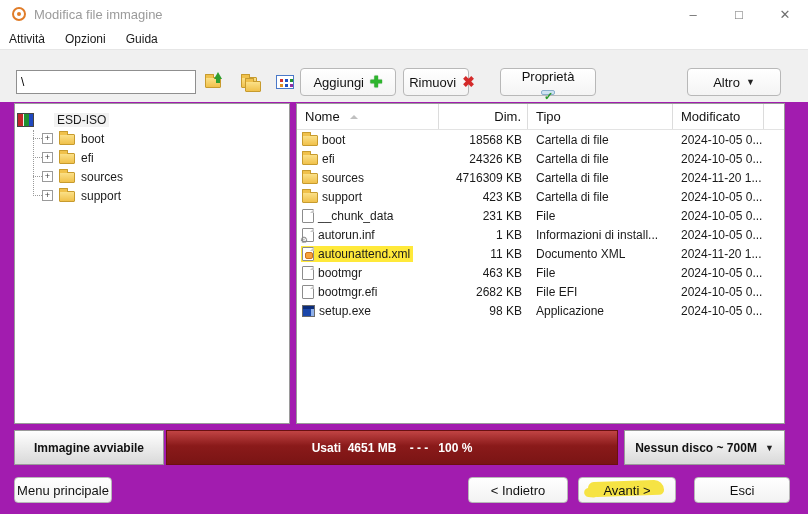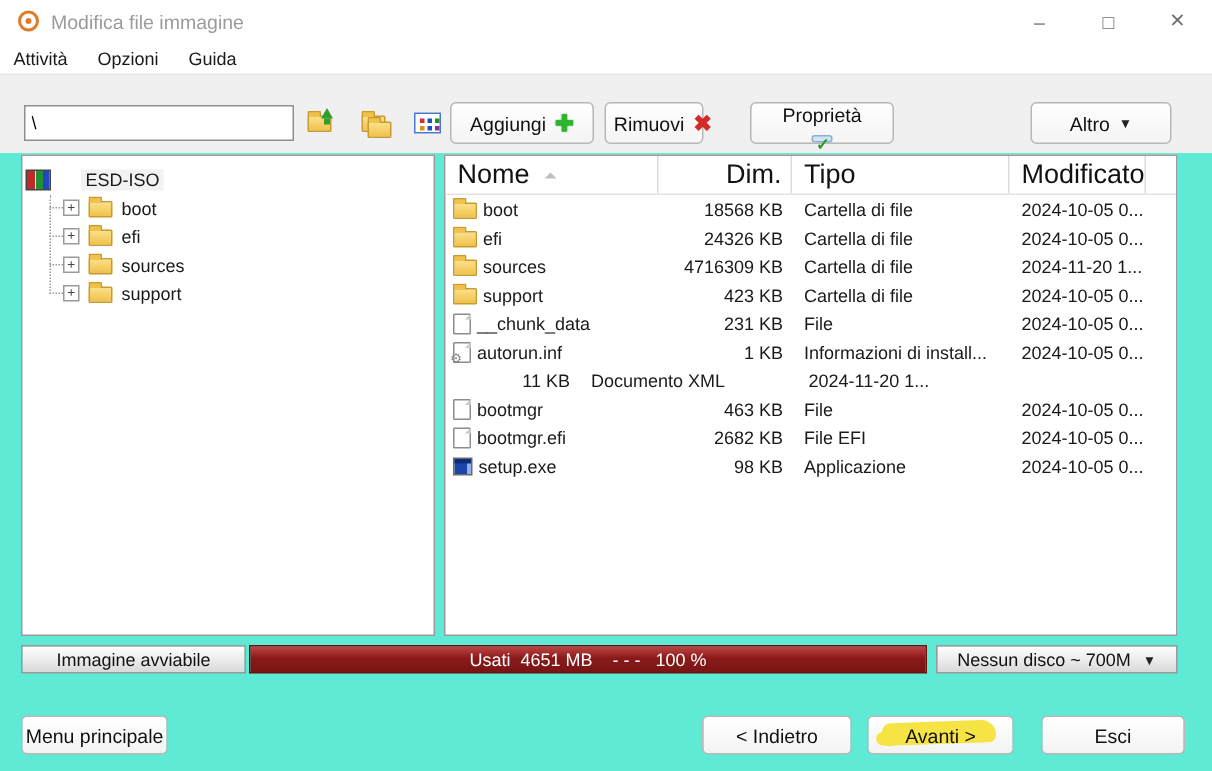--- a/index.html
+++ b/index.html
@@ -1,18 +1,18 @@
 <!DOCTYPE html>
 <html><head>
 <meta charset="utf-8">
 <style>
   * { margin:0; padding:0; box-sizing:border-box; }
   html,body { width:808px; height:514px; }
   body { font-family:"Liberation Sans","DejaVu Sans",sans-serif; font-size:12px; color:#1a1a1a; background:#f0f0f0; }
-  #win { position:relative; width:808px; height:514px; background:#5eead4; overflow:hidden; }
+  #win { position:relative; width:808px; height:514px; background:#a21caf; overflow:hidden; }
 
   
   .titlebar { position:absolute; top:0; left:0; width:808px; height:28px; background:#ffffff; display:flex; align-items:center; }
   .app-ico { width:14px; height:14px; border:2px solid #e07c28; border-radius:50%; margin:0 8px 0 12px; position:relative; }
   .app-ico::after { content:""; position:absolute; left:3px; top:3px; width:4px; height:4px; border-radius:50%; background:#e07c28; }
   .title-text { color:#9b9b9b; font-size:13px; }
   .win-controls { position:absolute; right:0; top:0; height:28px; display:flex; }
   .wc { width:46px; height:28px; display:flex; align-items:center; justify-content:center; color:#707070; font-size:13px; }
 
   
@@ -50,21 +50,21 @@
   .tree-root-label { background:#f2f2f2; padding:0 3px;margin-left:16px; }
   .tree-row { display:flex; align-items:center; height:19px; position:relative; padding-left:27px; }
   .tree-row::before { content:""; position:absolute; left:18px; top:9px; width:9px; border-top:1px dotted #9a9a9a; }
   .tree-vline { position:absolute; left:18px; top:26px; height:66px; border-left:1px dotted #9a9a9a; }
   .expander { width:11px; height:11px; border:1px solid #9a9a9a; background:#fff; color:#444; font-size:9px; line-height:9px; text-align:center; margin-right:6px; flex:none; }
   .i-folder { position:relative; width:16px; height:11px; background:linear-gradient(#fbe088,#f0c14b); border:1px solid #c79b2e; border-radius:1px; margin:2px 6px 0 0; flex:none; }
   .i-folder::before { content:""; position:absolute; top:-4px; left:-1px; width:7px; height:3px; background:#f0c14b; border:1px solid #c79b2e; border-bottom:none; border-radius:1px 1px 0 0; }
 
   
   .lheader { display:flex; height:26px; border-bottom:1px solid #e3e3e3; background:#fff; align-items:center; }
-  .hcell { height:100%; display:flex; align-items:center; padding-left:8px; border-right:1px solid #dcdcdc; font-size:18px; color:#111; }
+  .hcell { height:100%; display:flex; align-items:center; padding-left:8px; border-right:1px solid #dcdcdc; font-size:13px; color:#111; }
   .hc-name { width:142px; }
   .hc-size { width:89px; justify-content:flex-end; padding-right:6px; }
   .hc-type { width:145px; }
   .hc-mod  { width:91px; }
   .sort-glyph { width:0; height:0; border-left:4px solid transparent; border-right:4px solid transparent; border-bottom:4px solid #c0c0c0; margin-left:10px; }
 
   
   .lrow { display:flex; align-items:center; height:19px; }
   .cell { flex:none; overflow:hidden; white-space:nowrap; }
   .c-name { width:142px; display:flex; align-items:center; padding-left:4px; }
@@ -75,21 +75,21 @@
   .namewrap.hl { background:#ffe93a; }
   .fic { flex:none; margin-right:4px; }
   .i-file { position:relative; width:12px; height:14px; background:#fff; border:1px solid #8c8c8c; border-radius:1px; }
   .i-file::before { content:""; position:absolute; right:-1px; top:-1px; width:0; height:0; border-left:4px solid transparent; border-bottom:4px solid #c8c8c8; }
   .i-gear::after { content:"⚙"; position:absolute; left:-3px; bottom:-4px; font-size:9px; color:#8a8a8a; }
   .i-xml::after { content:""; position:absolute; left:2px; top:4px; width:6px; height:5px; background:#f7a23c; border:1px solid #cf7418; border-radius:2px; }
   .i-app { position:relative; width:13px; height:12px; border:1px solid #6a6a6a; background:linear-gradient(90deg,#1a46aa 0 8px,#8fb0e8 8px); }
   .i-app::before { content:""; position:absolute; left:0; top:0; width:100%; height:3px; background:#0c2c78; }
 
   
-  .seg { position:absolute; top:430px; height:19px; border:1px solid #9a9a9a; display:flex; align-items:center; justify-content:center; font-size:12px; }
+  .seg { position:absolute; top:430px; height:35px; border:1px solid #9a9a9a; display:flex; align-items:center; justify-content:center; font-size:12px;font-weight:bold; }
   .seg-light { background:linear-gradient(#ffffff,#d9d9d9); color:#111; }
   #seg-usage { background:linear-gradient(#c14444,#8a1a1a 45%,#7a1414); border-color:#6a1010; color:#ffffff; white-space:pre; }
 
   
   .fbtn { position:absolute; height:26px; background:linear-gradient(#ffffff,#f3f3f3); border:1px solid #b8b8b8; border-radius:4px; display:flex; align-items:center; justify-content:center; font-size:13px; color:#111; }
   #btn-next { overflow:visible; }
   .marker { position:absolute; left:9px; top:3px; width:76px; height:15px; background:#f6e23b; border-radius:6px 10px 5px 9px; transform:rotate(-2deg); opacity:.95; }
   .marker::after { content:""; position:absolute; left:-4px; top:6px; width:14px; height:9px; background:#f6e23b; border-radius:5px; transform:rotate(8deg); }
   #btn-next .lbl { position:relative; z-index:1; }
 </style>
@@ -258,20 +258,26 @@
               <span class="fic i-file i-gear"></span>
               <span class="fname">autorun.inf</span>
             </span>
           </span>
     <span class="cell c-size">1 KB</span>
     <span class="cell c-type">Informazioni di install...</span>
     <span class="cell c-mod">2024-10-05 0...</span>
   </div>
 
   <div class="lrow">
+    <span class="cell c-name">
+            <span class="namewrap hl">
+              <span class="fic i-file i-xml"></span>
+              <span class="fname">autounattend.xml</span>
+            </span>
+          </span>
     <span class="cell c-size">11 KB</span>
     <span class="cell c-type">Documento XML</span>
     <span class="cell c-mod">2024-11-20 1...</span>
   </div>
 
   <div class="lrow">
     <span class="cell c-name">
             <span class="namewrap">
               <span class="fic i-file"></span>
               <span class="fname">bootmgr</span>

